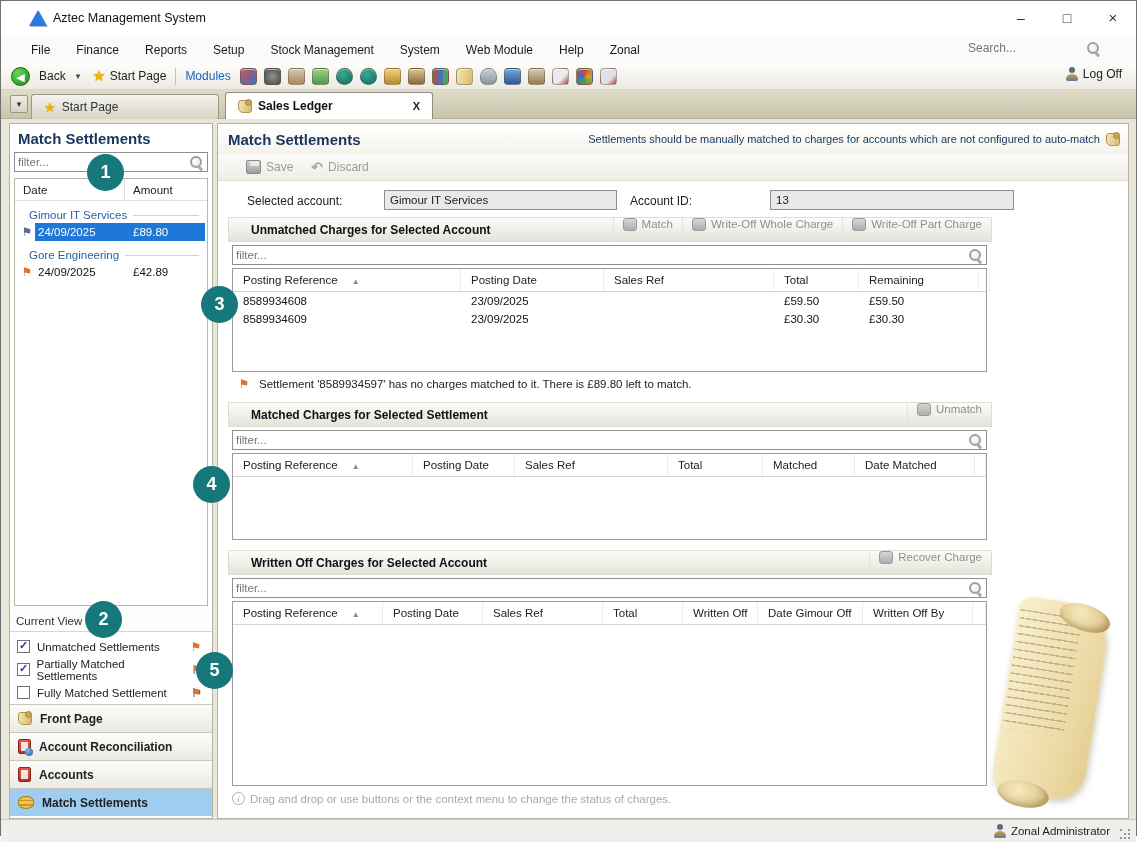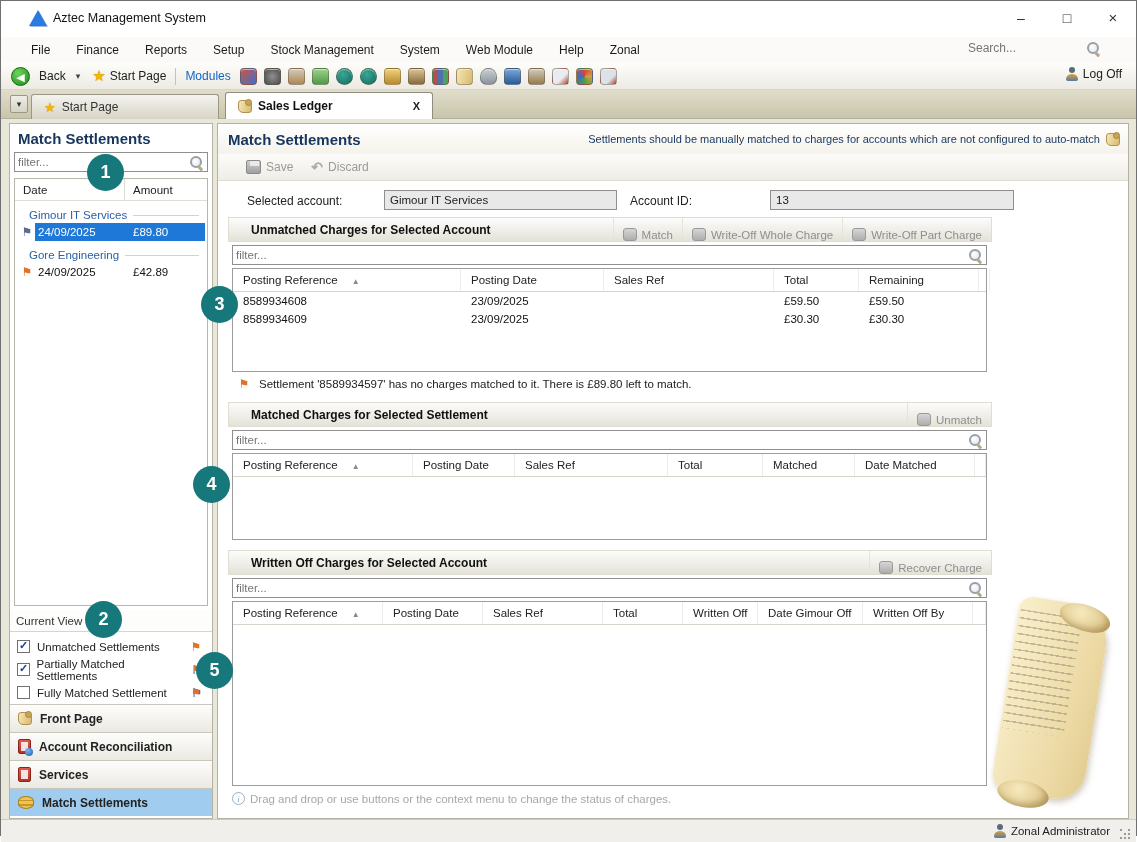--- a/index.html
+++ b/index.html
@@ -100,21 +100,21 @@
   .undo { font-size:14px; color:#aaa; font-weight:bold; }
   .undo::before { content:"\21B6"; }
   .acct-label { font-size:12px; color:#222; }
   .acct-input { height:20px; border:1px solid #8f8f8f; background:#e9e9e9; font-size:11.5px; color:#222; padding:0 5px; font-family:"Liberation Sans",sans-serif; }
   #lbl-selacct { left:29px; top:70px; } #inp-selacct { left:166px; top:66px; width:233px; }
   #lbl-acctid { left:412px; top:70px; } #inp-acctid { left:552px; top:66px; width:244px; }
 
   .sec-header { left:10px; width:764px; height:25px; background:linear-gradient(#fcfcfb,#e4e2d8); border:1px solid #e0ddd2; display:flex; align-items:center; }
   .sec-title { margin-left:22px; font-size:12px; font-weight:bold; color:#111; }
   .sec-btns { margin-left:auto; display:flex; align-items:center; }
-  .sec-btn { display:flex; align-items:flex-end; gap:5px; font-size:11.5px; color:#8f8f8f; padding:0 9px; height:23px; border-left:1px solid #e6e4da; }
+  .sec-btn { display:flex; align-items:flex-start; gap:5px; font-size:11.5px; color:#8f8f8f; padding:0 9px; height:23px; border-left:1px solid #e6e4da; }
   .gicon { width:14px; height:13px; border-radius:3px; background:linear-gradient(#d6d6d6,#adadad); border:1px solid #9a9a9a; }
   .mfilter { left:14px; width:755px; }
   .mtable { left:14px; width:755px; border:1px solid #9c9c9c; background:#fff; }
   .thead { display:grid; height:23px; border-bottom:1px solid #d6d4cc; align-items:center; font-size:11.5px; color:#222; }
   .thead > div { padding-left:10px; border-right:1px solid #ececec; height:100%; line-height:23px; white-space:nowrap; overflow:hidden; }
   .trow { display:grid; height:18px; align-items:center; font-size:11.5px; color:#111; }
   .trow > div { padding-left:10px; white-space:nowrap; }
   .t1 { grid-template-columns:228px 143px 170px 85px 120px 1fr; }
   .t2 { grid-template-columns:180px 102px 153px 95px 92px 120px 1fr; }
   .t3 { grid-template-columns:150px 100px 120px 80px 75px 105px 110px 1fr; }
@@ -278,21 +278,21 @@
       <div class="nav-item">
         <span class="scrollic"></span>
         <span>Front Page</span>
       </div>
       <div class="nav-item">
         <span class="bookic rec"></span>
         <span>Account Reconciliation</span>
       </div>
       <div class="nav-item">
         <span class="bookic"></span>
-        <span>Services</span>
+        <span>Accounts</span>
       </div>
       <div class="nav-item sel">
         <span class="coins"></span>
         <span>Match Settlements</span>
       </div>
     </div>
   </div>
 
   <div id="mainpanel" class="abs">
     <div id="mp-header" class="abs">

